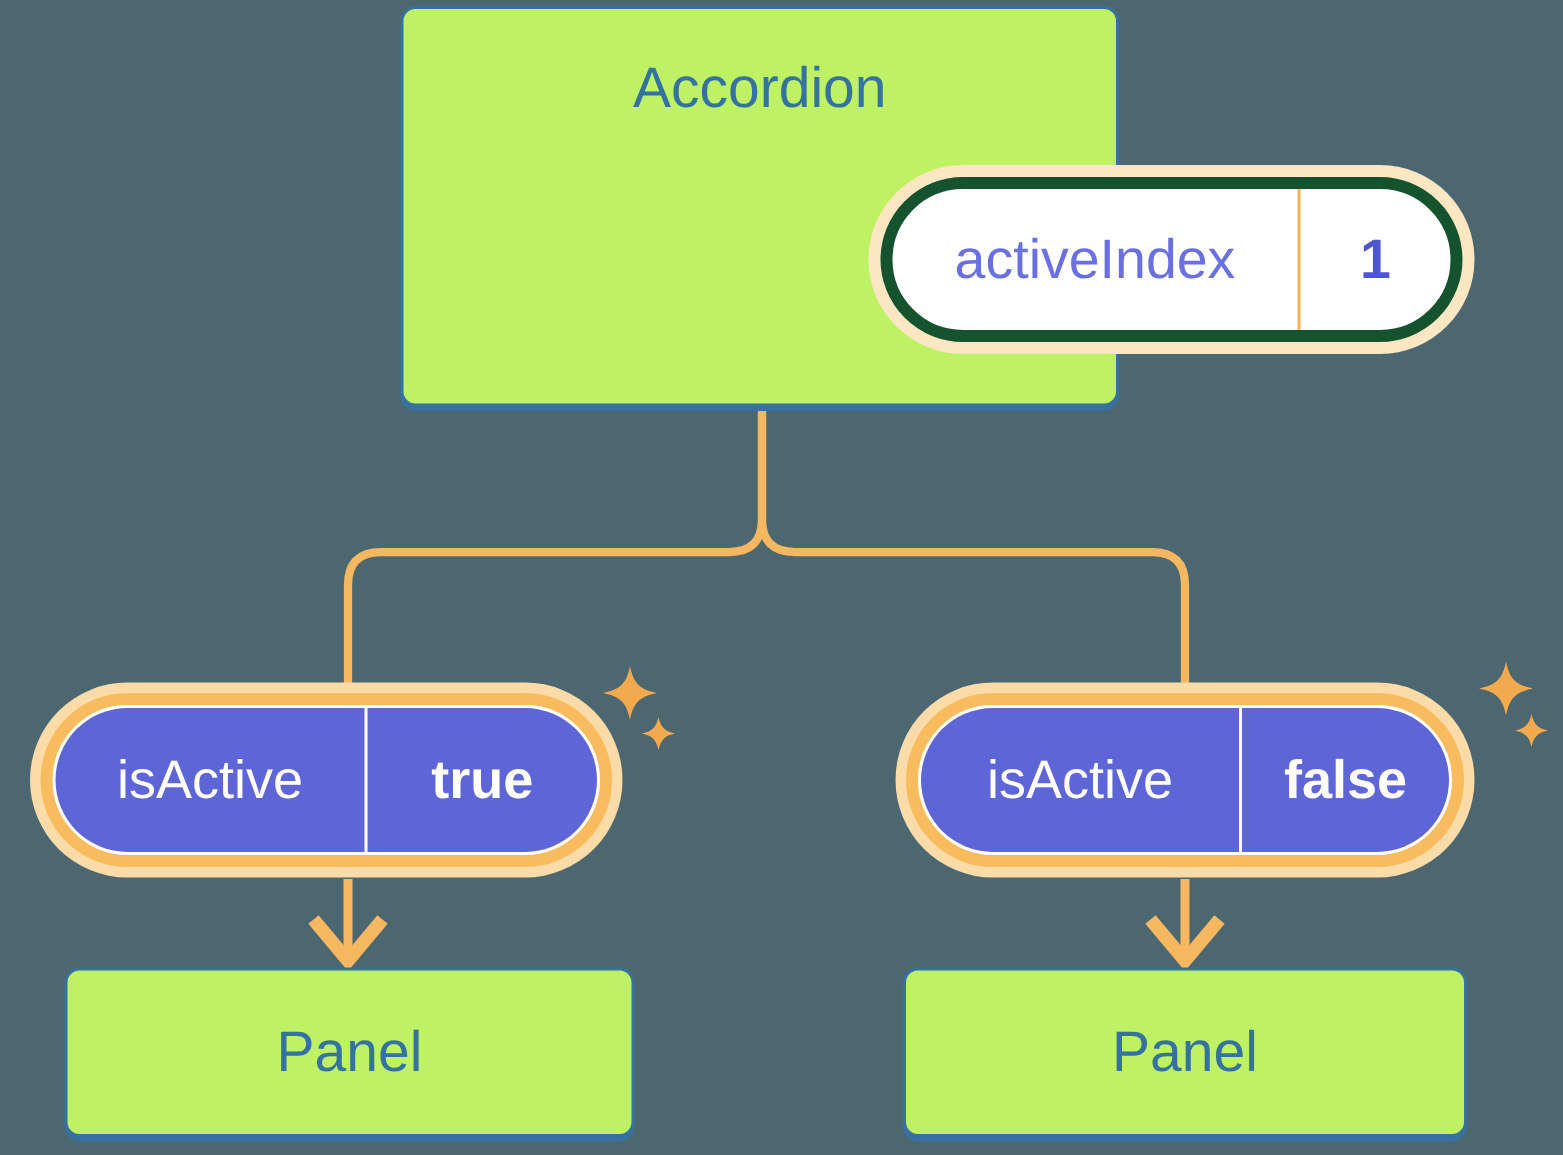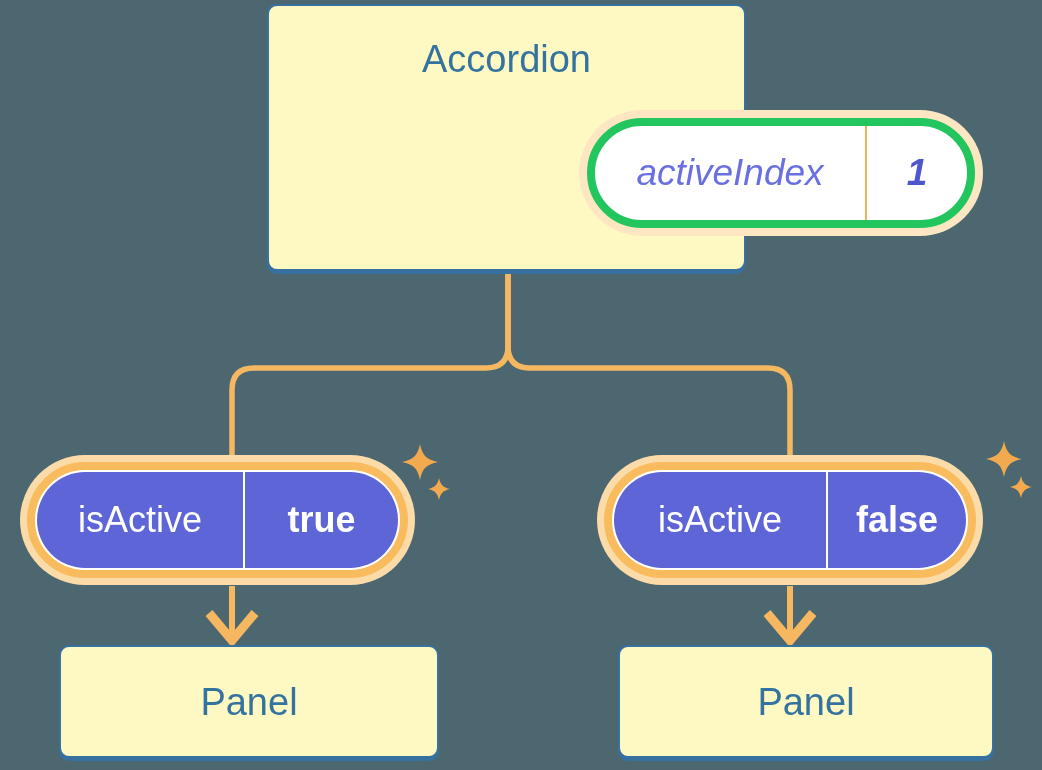--- a/index.html
+++ b/index.html
@@ -15,59 +15,59 @@
     background: #4D6770;
   }
   svg.layer {
     position: absolute; left: 0; top: 0;
     width: 1042px; height: 770px;
     display: block;
   }
   
   .card {
     position: absolute;
-    background: #fef9c3;
+    background: #bef264;
     border: 2px solid #36719F;
     border-radius: 10px;
     box-shadow: 0 3px 0 0 #36719F;
     box-sizing: border-box;
   }
   .card-title {
     font-size: 38px;
     font-weight: 500;
     color: #34739F;
     text-align: center;
     line-height: 1;
   }
   #accordion-card { left: 267px; top: 4px; width: 479px; height: 267px; }
   #accordion-card .card-title { position: absolute; left: 0; right: 0; top: 34px; }
   #panel-left  { left: 43px;  top: 645px; width: 380px; height: 113px; }
   #panel-right { left: 602px; top: 645px; width: 376px; height: 113px; }
-  .panel-card { display: flex; align-items: center; justify-content: center; margin-left: 16px; }
+  .panel-card { display: flex; align-items: center; justify-content: center; }
 
   
   .halo {
     position: absolute;
     border-radius: 999px;
     padding: 7px;
     box-sizing: border-box;
   }
   .halo.on-white { background: #FCE7C2; padding: 8px; }
   .halo.on-dark  { background: #FBDCA8; }
   .ring {
     width: 100%; height: 100%;
     border-radius: 999px;
     box-sizing: border-box;
     background: #FFFFFF;
     display: flex;
     overflow: hidden;
   }
   
   #activeindex-halo { left: 310px; top: 104px; width: 404px; height: 126px; }
-  #activeindex-halo .ring { border: 8px solid #22c55e; font-style: italic; }
+  #activeindex-halo .ring { border: 8px solid #14532d; }
   .prop-cell {
     display: flex; align-items: center; justify-content: center;
     box-sizing: border-box;
     font-size: 37px;
   }
   .prop-label-cell { width: 272px; border-right: 2px solid #F5AF55; color: #6B70E1; }
   .prop-value-cell { flex: 1; color: #4E56CE; font-weight: 700; }
 
   
   .state-halo .ring { background: #FFFFFF; padding: 2px; }

